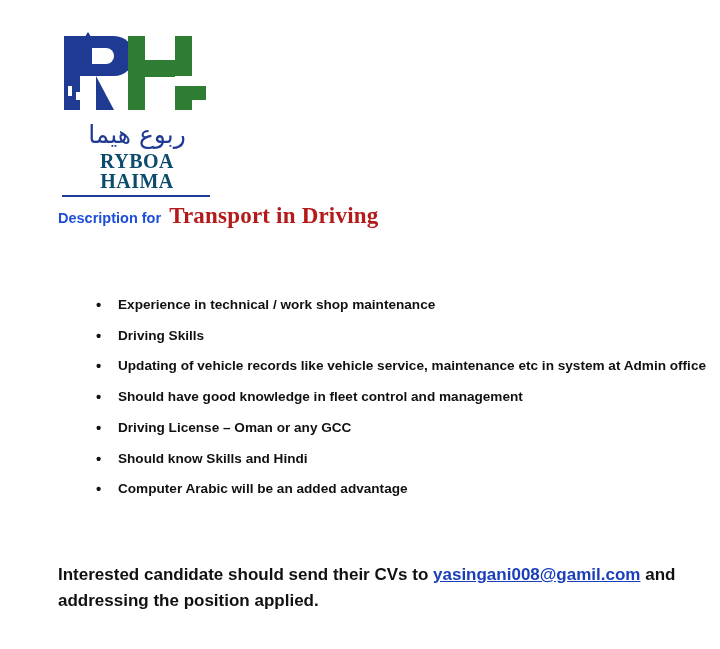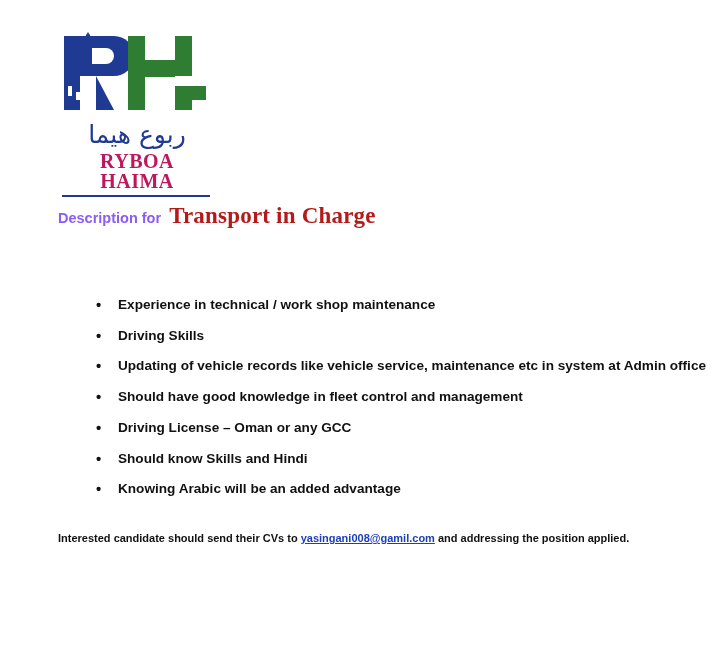--- a/index.html
+++ b/index.html
@@ -47,21 +47,21 @@
     line-height: 1;
     direction: rtl;
   }
   .logo-latin {
     margin-top: 4px;
     text-align: center;
     font-family: "Liberation Serif", serif;
     font-weight: bold;
     font-size: 20px;
     letter-spacing: 0.5px;
-    color: #be185d;
+    color: #0c4a6e;
     line-height: 1;
   }
   .logo-rule {
     margin-top: 4px;
     height: 2px;
     background: #1f3a93;
     width: 148px;
   }
 
   
@@ -69,21 +69,21 @@
     position: absolute;
     left: 58px;
     top: 203px;
     display: flex;
     align-items: baseline;
   }
   .title-prefix {
     font-family: "Liberation Sans", sans-serif;
     font-weight: bold;
     font-size: 14.5px;
-    color: #8b5cf6;
+    color: #1d4ed8;
   }
   .title-main {
     font-family: "Liberation Serif", serif;
     font-weight: bold;
     font-size: 23px;
     color: #b51a1a;
     margin-left: 8px;
     letter-spacing: 0.2px;
   }
 
@@ -118,23 +118,23 @@
   .bullets li.justify-wide {
     text-align: justify;
     text-align-last: left;
     width: 600px;
   }
 
   
   .footer {
     position: absolute;
     left: 58px;
-    top: 530px;
+    top: 562px;
     width: 628px;
-    font-size: 11px;
+    font-size: 17px;
     font-weight: bold;
     line-height: 1.55;
     color: #111111;
   }
   .footer a {
     color: #1b3fbb;
     text-decoration: underline;
   }
 </style>
 </head>
@@ -163,30 +163,30 @@
         <rect x="14" y="62" width="4" height="8" fill="#ffffff"></rect>
       </svg>
     </div>
     <div class="logo-arabic">ربوع هيما</div>
     <div class="logo-latin">RYBOA HAIMA</div>
     <div class="logo-rule"></div>
   </div>
 
   <div class="title-row">
     <span class="title-prefix">Description for</span>
-    <span class="title-main">Transport in Charge</span>
+    <span class="title-main">Transport in Driving</span>
   </div>
 
   <ul class="bullets">
     <li>Experience in technical / work shop maintenance</li>
     <li>Driving Skills</li>
     <li class="justify-wide">Updating of vehicle records like vehicle service, maintenance etc in system at Admin office</li>
     <li>Should have good knowledge in fleet control and management</li>
     <li>Driving License – Oman or any GCC</li>
     <li>Should know Skills and Hindi</li>
-    <li>Knowing Arabic will be an added advantage</li>
+    <li>Computer Arabic will be an added advantage</li>
   </ul>
 
   <div class="footer">
     <span>Interested candidate should send their CVs to </span><a href="#">yasingani008@gamil.com</a><span> and addressing the position applied.</span>
   </div>
 
 </div>
 
 </body></html>

